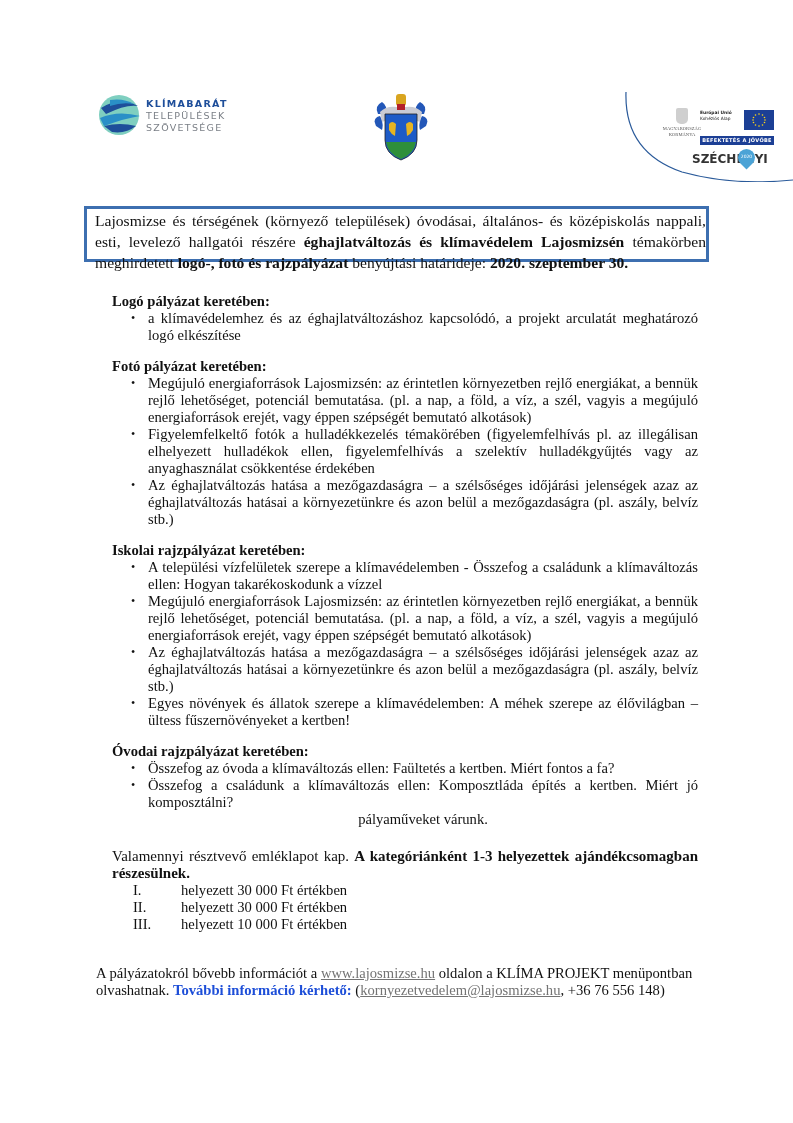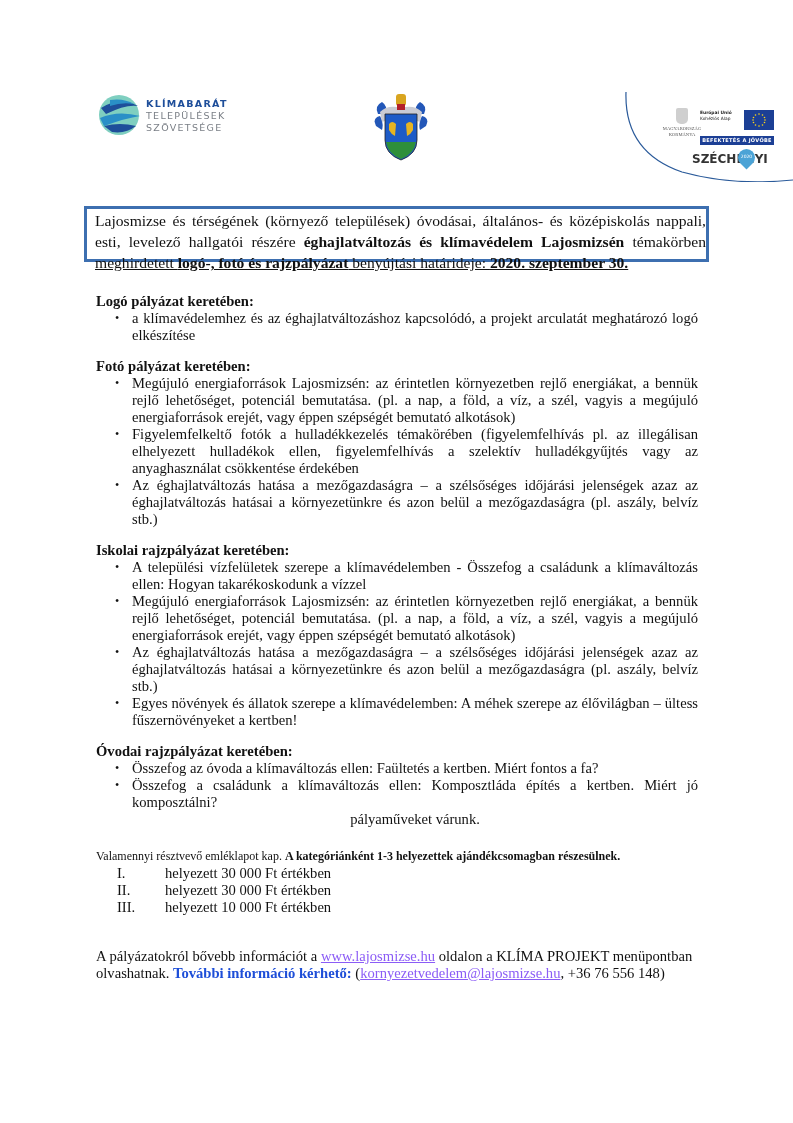--- a/index.html
+++ b/index.html
@@ -25,38 +25,38 @@
     .eu-flag { position:absolute; left: 44px; top: 0; width: 30px; height: 20px; background: #1c3f95; }
     .eu-banner { position:absolute; left: 0; top: 26px; width: 74px; height: 9px; background: #1c3f95; color: #fff; font-family: "DejaVu Sans", sans-serif; font-size: 5px; font-weight: bold; text-align: center; line-height: 9px; letter-spacing: 0.3px; }
     .szechenyi { left: 692px; top: 152px; font-family: "DejaVu Sans", sans-serif; font-size: 12px; font-weight: bold; color: #333; }
     .sz-pin { left: 738px; top: 149px; width: 17px; height: 17px; border-radius: 50% 50% 50% 0; transform: rotate(-45deg); background: #4ba3d6; }
     .sz-pin-txt { left: 738px; top: 154px; width: 17px; text-align:center; font-family: "DejaVu Sans", sans-serif; font-size: 4.5px; color: #fff; }
 
     
     .intro-box { left: 84px; top: 206px; width: 625px; height: 56px; border: 3px solid #3d6fb0; padding: 0 0 0 8px; box-sizing: border-box; }
     .intro-box p { margin: 0; font-size: 15.6px; line-height: 21px; padding-top: 1px; text-align: justify; }
     .intro-line { display: block; text-align: justify; text-align-last: justify; white-space: nowrap; }
-    .intro-line.last { text-align-last: left; text-decoration: underline; }
+    .intro-line.last { text-align-last: left; }
 
     
     .content { left: 96px; top: 293px; width: 602px; }
-    .section { margin: 0 0 14px 0; }
+    .section { margin: 0 0 14px 16px; }
     .section-title { font-weight: bold; font-size: 14.6px; line-height: 17px; margin: 0; }
     ul.bullets { list-style: none; margin: 0; padding: 0 0 0 36px; }
     ul.bullets li { position: relative; font-size: 14.6px; line-height: 17px; text-align: justify; }
     ul.bullets li::before { content: "\2022"; position: absolute; left: -17px; top: 0; font-size: 12px; }
     .trailing { padding-left: 36px; font-size: 14.6px; line-height: 17px; text-align: center; }
 
-    .awards-intro { font-size: 12px; line-height: 17px; text-align: justify; margin: 0; }
+    .awards-intro { font-size: 15px; line-height: 17px; text-align: justify; margin: 0; }
     .awards { margin: 0; padding: 0; list-style: none; }
     .awards li { font-size: 14.6px; line-height: 17px; display: flex; }
     .awards .num { width: 48px; padding-left: 21px; }
 
     .footer-info { margin-top: 32px; font-size: 14.6px; line-height: 17px; }
-    a.link { color: #8b5cf6; text-decoration: underline; }
+    a.link { color: #737373; text-decoration: underline; }
     .purple-bold { color: #1d4ed8; font-weight: bold; }
   </style>
 </head>
 <body>
 
 <div class="abs klima-logo">
   <svg class="klima-globe" viewBox="0 0 46 46">
     <circle cx="23" cy="23" r="20" fill="#7fcfc0"></circle>
     <path d="M5 16 Q23 4 42 14 Q30 12 10 22 Z" fill="#1e4e9a"></path>
     <path d="M4 26 Q22 18 44 24 Q30 26 8 34 Z" fill="#2a8fc7"></path>

